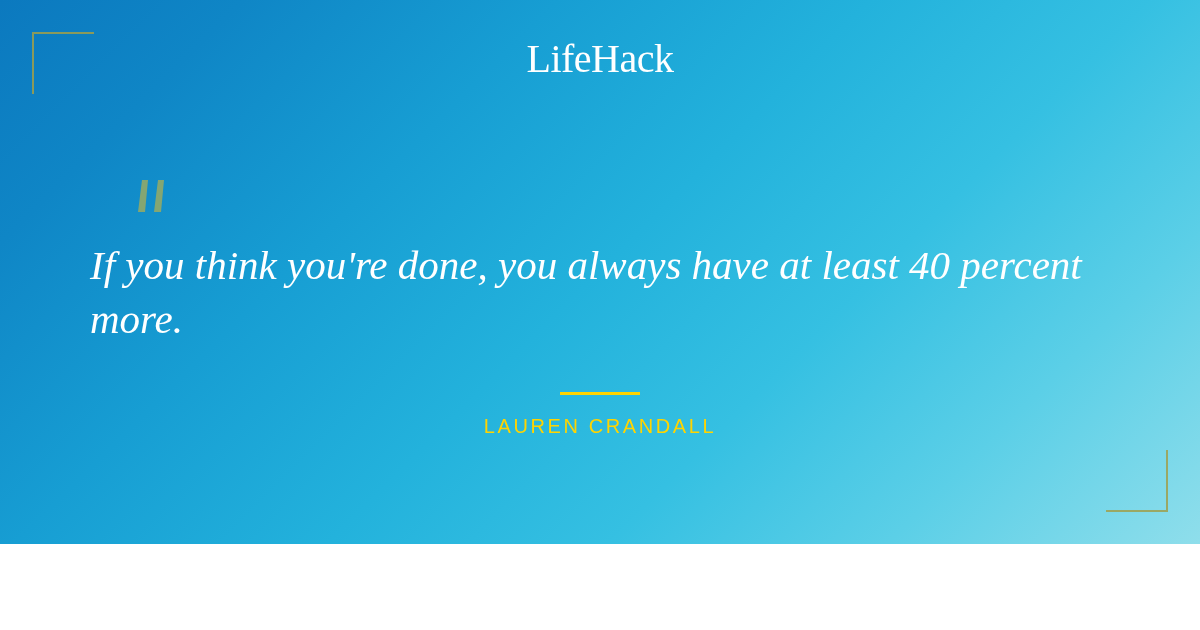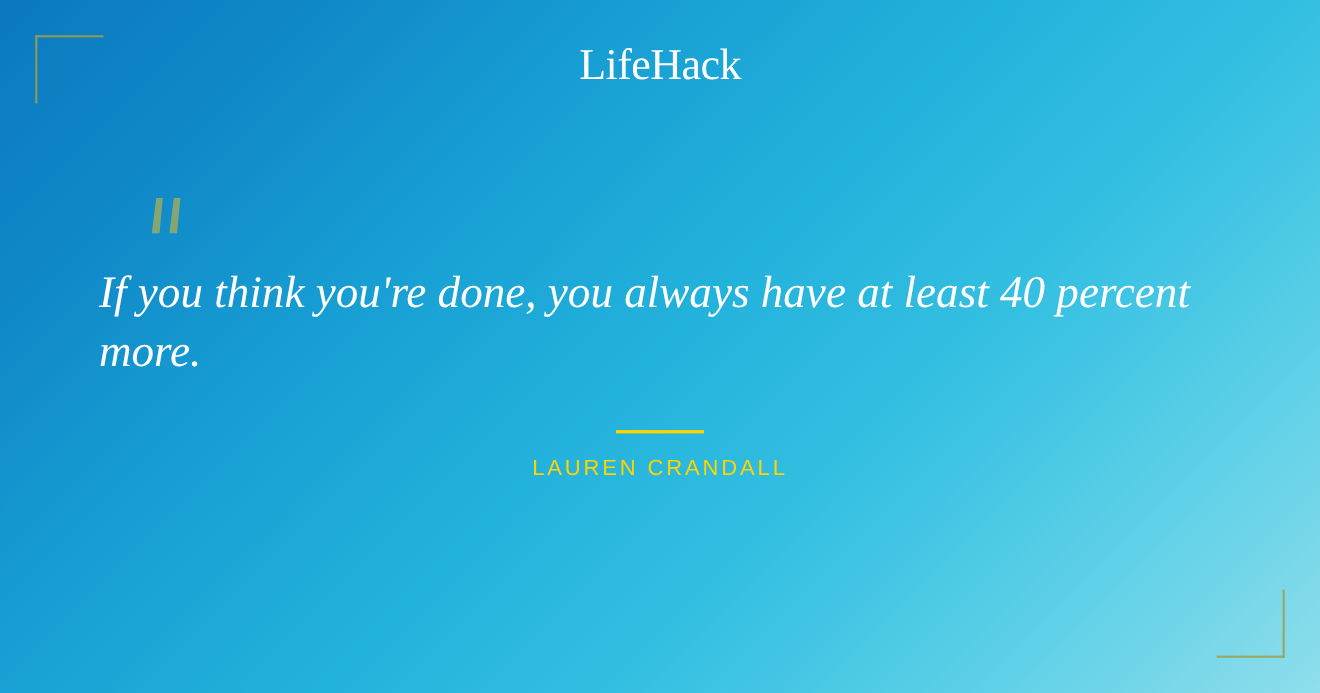--- a/index.html
+++ b/index.html
@@ -9,21 +9,21 @@
   body {
     width: 1200px;
     height: 630px;
     overflow: hidden;
     font-family: "Liberation Sans", sans-serif;
   }
 
   #card {
     position: relative;
     width: 1200px;
-    height: 630px;
+    height: 544px;
     background: linear-gradient(135deg,
         #0b79bf 0%,
         #0f86c6 14%,
         #179ed3 32%,
         #23b2dc 50%,
         #35c0e2 66%,
         #5bcfe7 82%,
         #8fdeeb 100%);
     overflow: hidden;
   }

